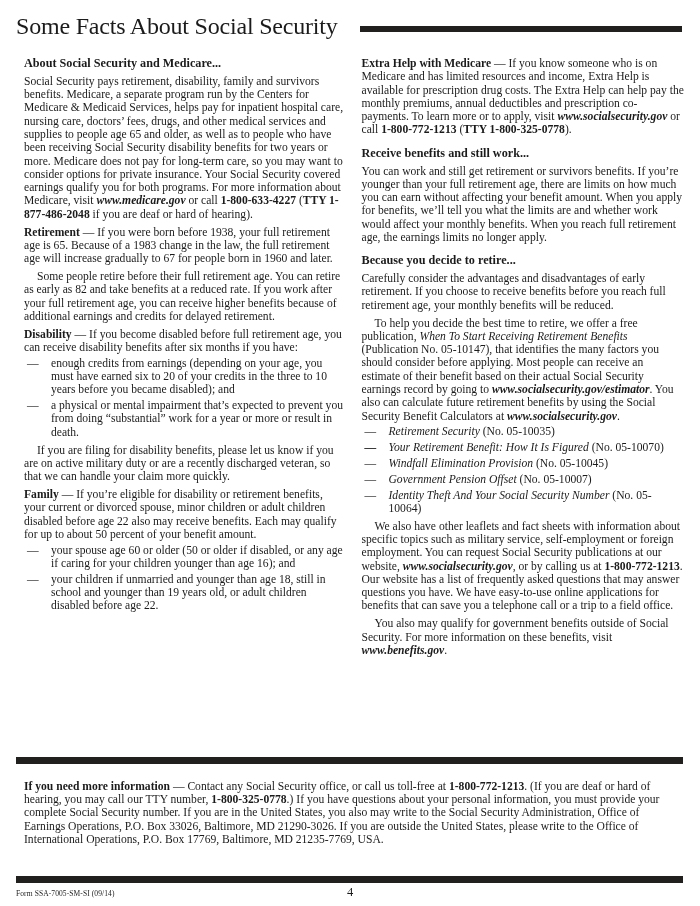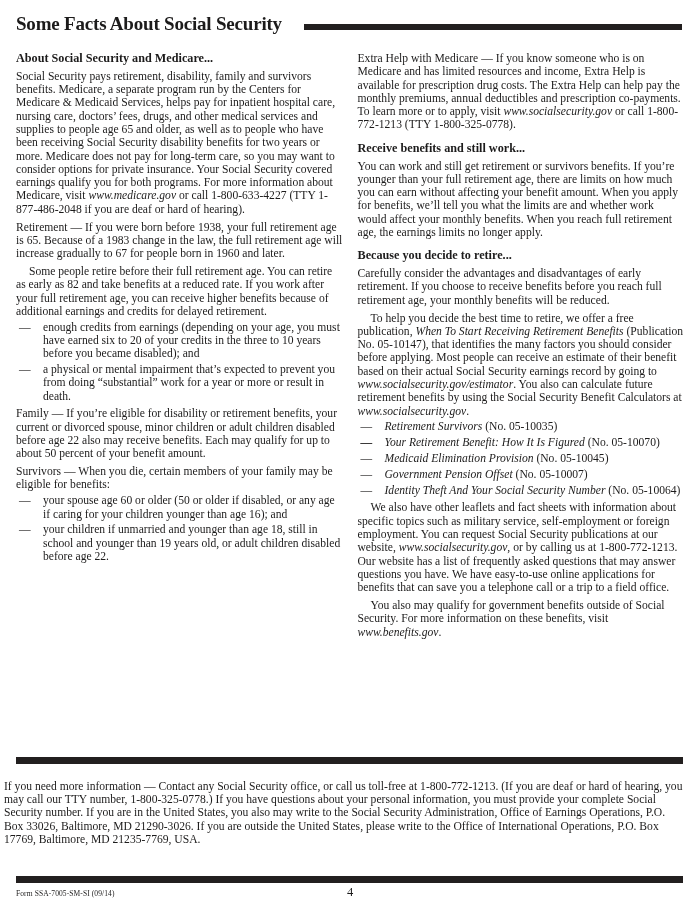--- a/index.html
+++ b/index.html
@@ -12,73 +12,73 @@
     color: #1c1b1b;
     overflow: hidden;
     box-sizing: border-box;
   }
   .header {
     display: flex;
     align-items: center;
     padding: 13px 18px 0 16px;
   }
   .header h1 {
-    font-size: 19px;
-    font-weight: bold;
+    font-size: 24px;
+    font-weight: normal;
     margin: 0;
     white-space: nowrap;
     letter-spacing: -0.2px;
   }
   .title-rule {
     flex: 1;
     height: 6px;
     background: #221f1f;
     margin-left: 22px;
     margin-top: 5px;
   }
   .columns {
     display: flex;
     gap: 15px;
-    padding: 9px 16px 0 16px;
+    padding: 9px 16px 0 24px;
     align-items: flex-start;
   }
   .col {
     flex: 1;
     font-size: 11.6px;
     line-height: 13.3px;
     text-align: left;
   }
   .col > :first-child { margin-top: 8px; }
   .col h2 {
     font-size: 12.2px;
     font-weight: bold;
     margin: 10px 0 3px 0;
   }
   .col p { margin: 4.5px 0 0 0; }
   .col p.indent { text-indent: 13px; }
-  .b { font-weight: normal; }
+  .b { font-weight: bold; }
   .i { font-style: italic; margin-top: 7px; }
   .dash-list { margin: 2px 0 0 0; }
   .dash-item {
     position: relative;
     padding-left: 27px;
     margin-top: 2.5px;
   }
   .dash-marker { position: absolute; left: 3px; top: 0; }
   .footer-rule, .bottom-rule {
     position: absolute;
     left: 16px; right: 17px;
     height: 7px;
     background: #221f1f;
   }
   .footer-rule { top: 757px; }
   .bottom-rule { top: 876px; }
   .footer-text {
     position: absolute;
-    left: 4px; right: 17px;
+    left: 24px; right: 17px;
     top: 780px;
     font-size: 11.6px;
     line-height: 13.2px;
     margin: 0;
     text-align: left;
   }
   .form-number {
     position: absolute;
     left: 16px; top: 889px;
     font-size: 7.5px;
@@ -100,43 +100,44 @@
     <h1>Some Facts About Social Security</h1>
     <div class="title-rule"></div>
   </header>
 
   <main class="columns">
     <section class="col" id="col-left">
         <h2>About Social Security and Medicare...</h2>
         <p><span>Social Security pays retirement, disability, family and survivors benefits. Medicare, a separate program run by the Centers for Medicare &amp; Medicaid Services, helps pay for inpatient hospital care, nursing care, doctors’ fees, drugs, and other medical services and supplies to people age 65 and older, as well as to people who have been receiving Social Security disability benefits for two years or more. Medicare does not pay for long-term care, so you may want to consider options for private insurance. Your Social Security covered earnings qualify you for both programs. For more information about Medicare, visit </span><span class="b i">www.medicare.gov</span><span> or call </span><span class="b">1-800-633-4227</span><span> (</span><span class="b">TTY 1-877-486-2048</span><span> if you are deaf or hard of hearing).</span></p>
         <p><span class="b">Retirement</span><span> — If you were born before 1938, your full retirement age is 65. Because of a 1983 change in the law, the full retirement age will increase gradually to 67 for people born in 1960 and later.</span></p>
         <p class="indent"><span>Some people retire before their full retirement age. You can retire as early as 82 and take benefits at a reduced rate. If you work after your full retirement age, you can receive higher benefits because of additional earnings and credits for delayed retirement.</span></p>
+        <p><span class="b">Disability</span><span> — If you become disabled before full retirement age, you can receive disability benefits after six months if you have:</span></p>
         <div class="dash-list">
           <div class="dash-item"><span class="dash-marker">—</span><span><span>enough credits from earnings (depending on your age, you must have earned six to 20 of your credits in the three to 10 years before you became disabled); and</span></span></div>
           <div class="dash-item"><span class="dash-marker">—</span><span><span>a physical or mental impairment that’s expected to prevent you from doing “substantial” work for a year or more or result in death.</span></span></div>
         </div>
+        <p class="indent"><span>If you are filing for disability benefits, please let us know if you are on active military duty or are a recently discharged veteran, so that we can handle your claim more quickly.</span></p>
         <p><span class="b">Family</span><span> — If you’re eligible for disability or retirement benefits, your current or divorced spouse, minor children or adult children disabled before age 22 also may receive benefits. Each may qualify for up to about 50 percent of your benefit amount.</span></p>
-        <p><span class="b">Survivors</span><span> — When you die, certain members of your family may be eligible for benefits:</span></p>
         <div class="dash-list">
           <div class="dash-item"><span class="dash-marker">—</span><span><span>your spouse age 60 or older (50 or older if disabled, or any age if caring for your children younger than age 16); and</span></span></div>
           <div class="dash-item"><span class="dash-marker">—</span><span><span>your children if unmarried and younger than age 18, still in school and younger than 19 years old, or adult children disabled before age 22.</span></span></div>
         </div>
       </section>
     <section class="col" id="col-right">
         <p><span class="b">Extra Help with Medicare</span><span> — If you know someone who is on Medicare and has limited resources and income, Extra Help is available for prescription drug costs. The Extra Help can help pay the monthly premiums, annual deductibles and prescription co-payments. To learn more or to apply, visit </span><span class="b i">www.socialsecurity.gov</span><span> or call </span><span class="b">1-800-772-1213</span><span> (</span><span class="b">TTY 1-800-325-0778</span><span>).</span></p>
         <h2>Receive benefits and still work...</h2>
         <p><span>You can work and still get retirement or survivors benefits. If you’re younger than your full retirement age, there are limits on how much you can earn without affecting your benefit amount. When you apply for benefits, we’ll tell you what the limits are and whether work would affect your monthly benefits. When you reach full retirement age, the earnings limits no longer apply.</span></p>
         <h2>Because you decide to retire...</h2>
         <p><span>Carefully consider the advantages and disadvantages of early retirement. If you choose to receive benefits before you reach full retirement age, your monthly benefits will be reduced.</span></p>
         <p class="indent"><span>To help you decide the best time to retire, we offer a free publication, </span><span class="i">When To Start Receiving Retirement Benefits</span><span> (Publication No. 05-10147), that identifies the many factors you should consider before applying. Most people can receive an estimate of their benefit based on their actual Social Security earnings record by going to </span><span class="b i">www.socialsecurity.gov/estimator</span><span>. You also can calculate future retirement benefits by using the Social Security Benefit Calculators at </span><span class="b i">www.socialsecurity.gov</span><span>.</span></p>
         <div class="dash-list">
-          <div class="dash-item"><span class="dash-marker">—</span><span><span class="i">Retirement Survivors</span><span> (No. 05-10035)</span></span></div>
+          <div class="dash-item"><span class="dash-marker">—</span><span><span class="i">Retirement Security</span><span> (No. 05-10035)</span></span></div>
           <div class="dash-item"><span class="dash-marker">—</span></div>
           <div class="dash-item"><span class="dash-marker">—</span><span><span class="i">Your Retirement Benefit: How It Is Figured</span><span> (No. 05-10070)</span></span></div>
-          <div class="dash-item"><span class="dash-marker">—</span><span><span class="i">Medicaid Elimination Provision</span><span> (No. 05-10045)</span></span></div>
+          <div class="dash-item"><span class="dash-marker">—</span><span><span class="i">Windfall Elimination Provision</span><span> (No. 05-10045)</span></span></div>
           <div class="dash-item"><span class="dash-marker">—</span><span><span class="i">Government Pension Offset</span><span> (No. 05-10007)</span></span></div>
           <div class="dash-item"><span class="dash-marker">—</span><span><span class="i">Identity Theft And Your Social Security Number</span><span> (No. 05-10064)</span></span></div>
         </div>
         <p class="indent"><span>We also have other leaflets and fact sheets with information about specific topics such as military service, self-employment or foreign employment. You can request Social Security publications at our website, </span><span class="b i">www.socialsecurity.gov</span><span>, or by calling us at </span><span class="b">1-800-772-1213</span><span>. Our website has a list of frequently asked questions that may answer questions you have. We have easy-to-use online applications for benefits that can save you a telephone call or a trip to a field office.</span></p>
         <p class="indent"><span>You also may qualify for government benefits outside of Social Security. For more information on these benefits, visit </span><span class="b i">www.benefits.gov</span><span>.</span></p>
       </section>
   </main>
 
   <div class="footer-rule"></div>
   <p class="footer-text" id="footer-text"><span class="b">If you need more information</span><span> — Contact any Social Security office, or call us toll-free at </span><span class="b">1-800-772-1213</span><span>. (If you are deaf or hard of hearing, you may call our TTY number, </span><span class="b">1-800-325-0778</span><span>.) If you have questions about your personal information, you must provide your complete Social Security number. If you are in the United States, you also may write to the Social Security Administration, Office of Earnings Operations, P.O. Box 33026, Baltimore, MD 21290-3026. If you are outside the United States, please write to the Office of International Operations, P.O. Box 17769, Baltimore, MD 21235-7769, USA.</span></p>

